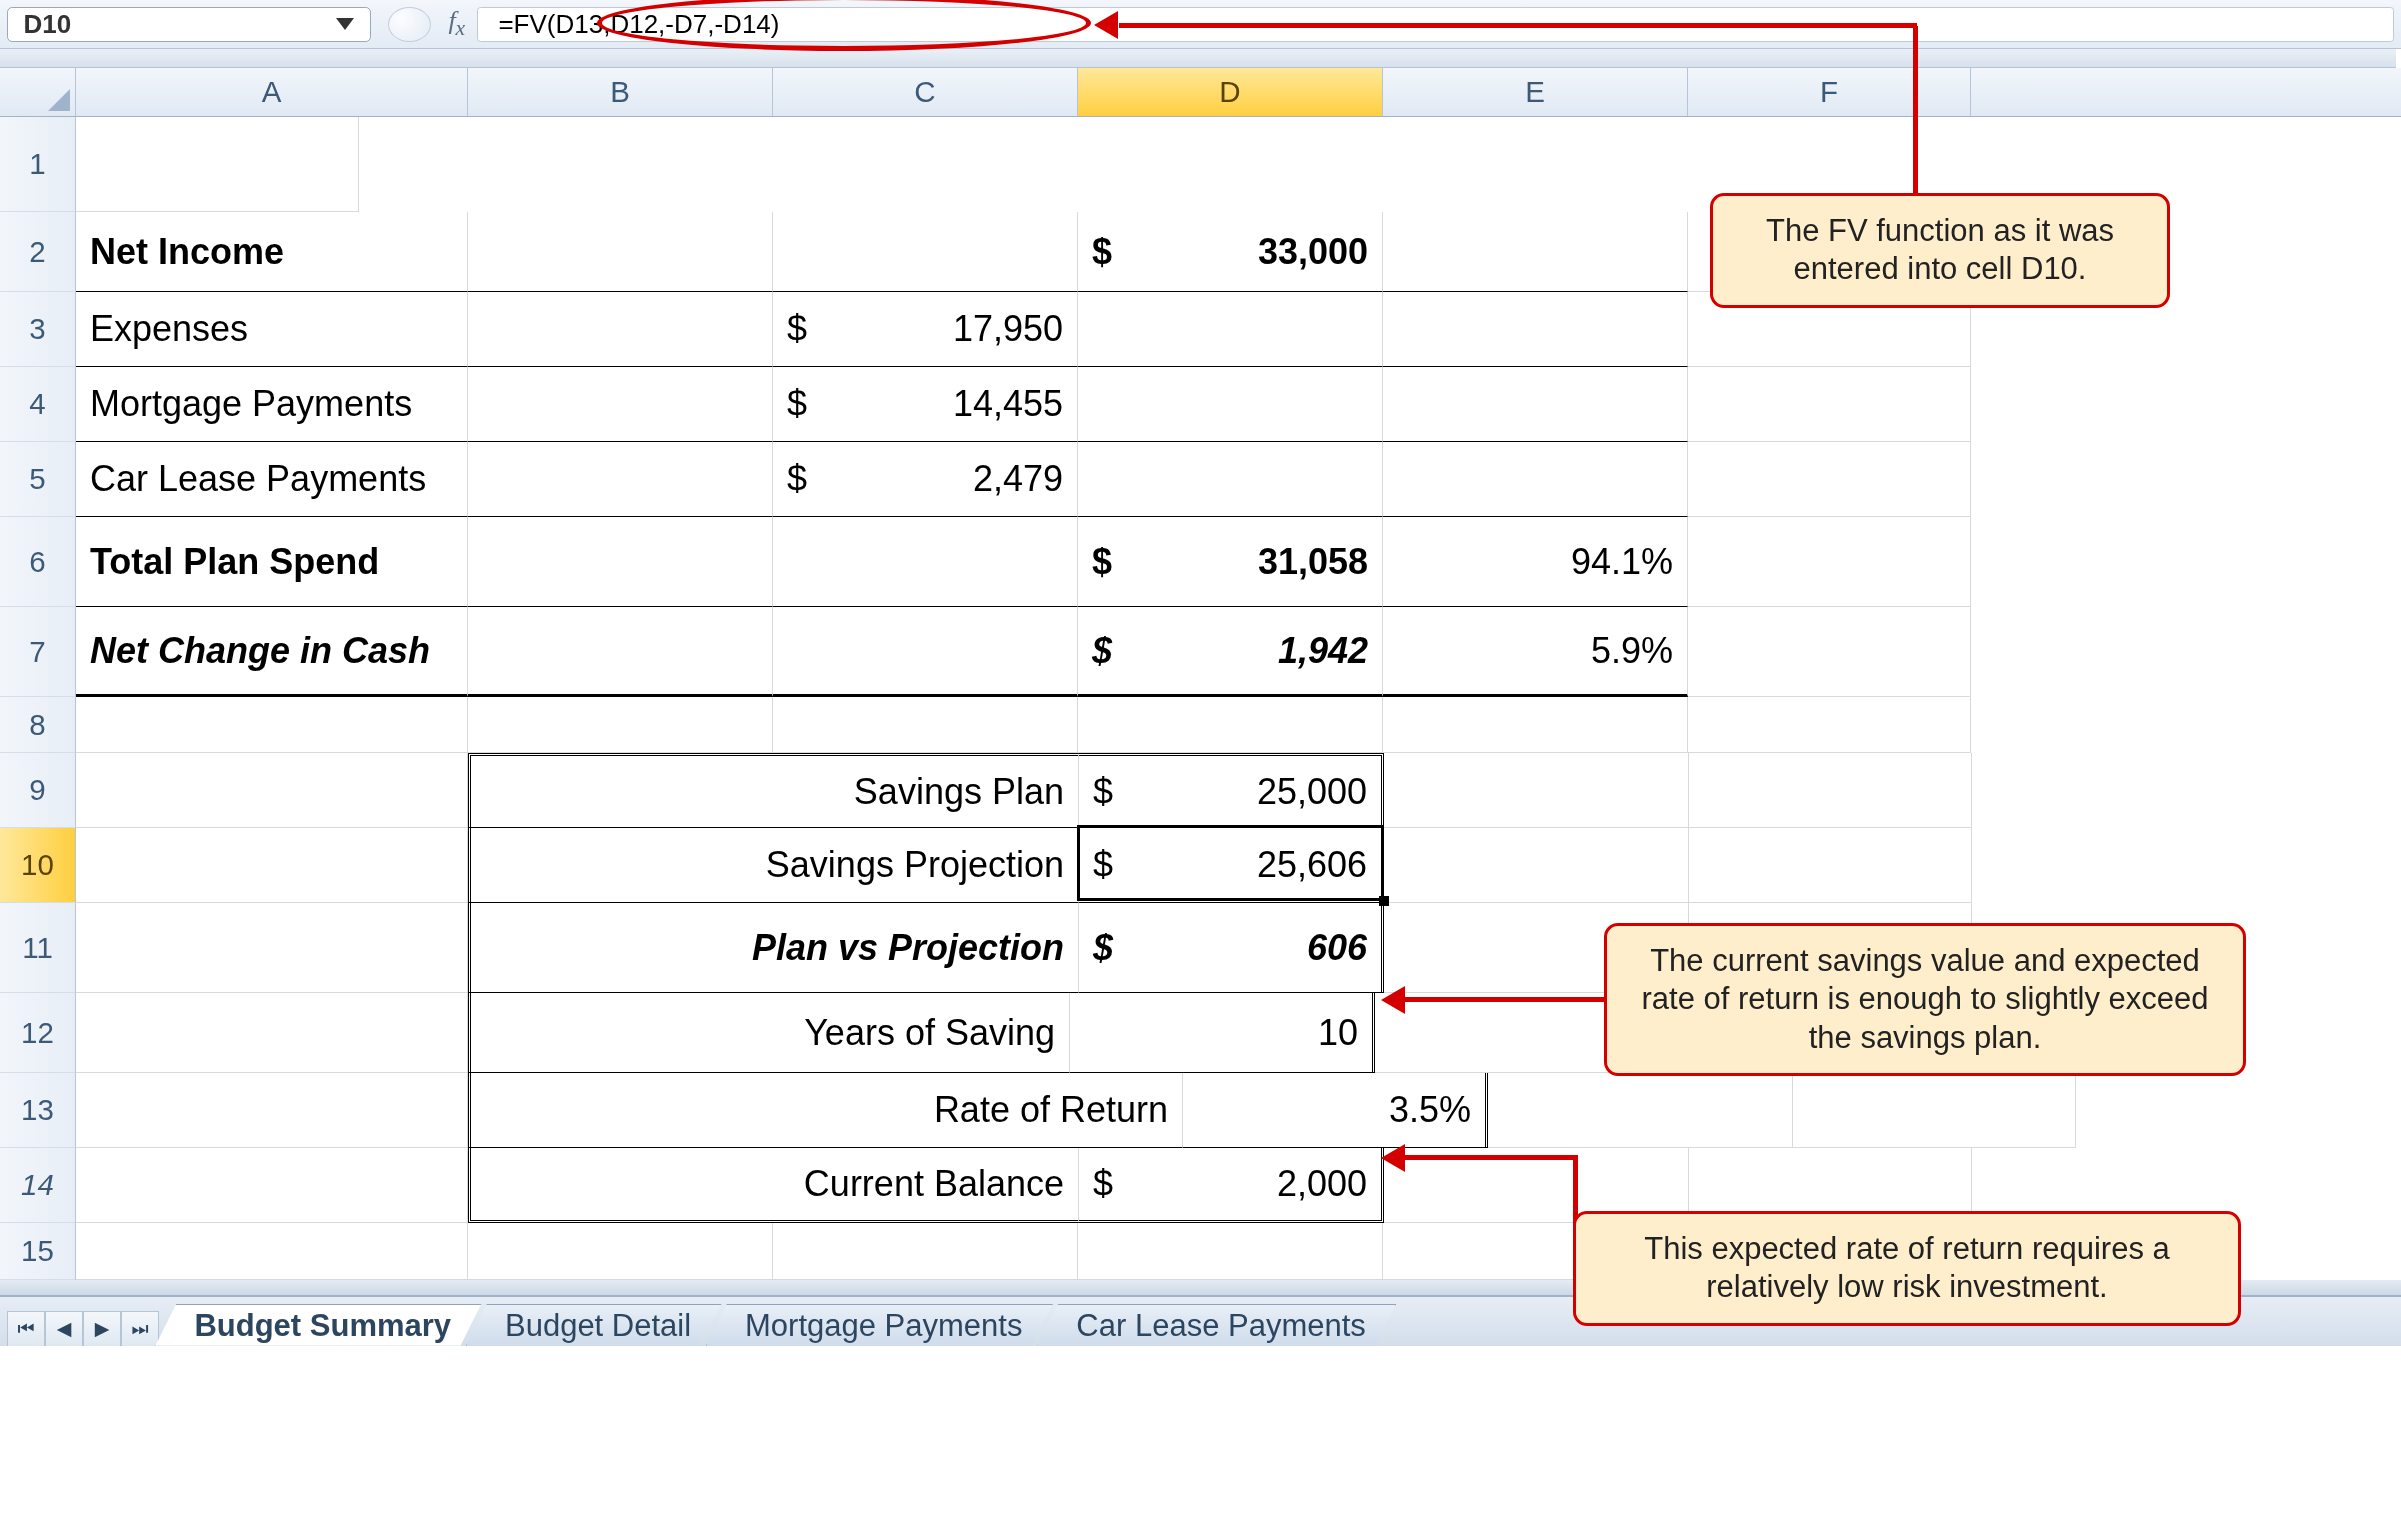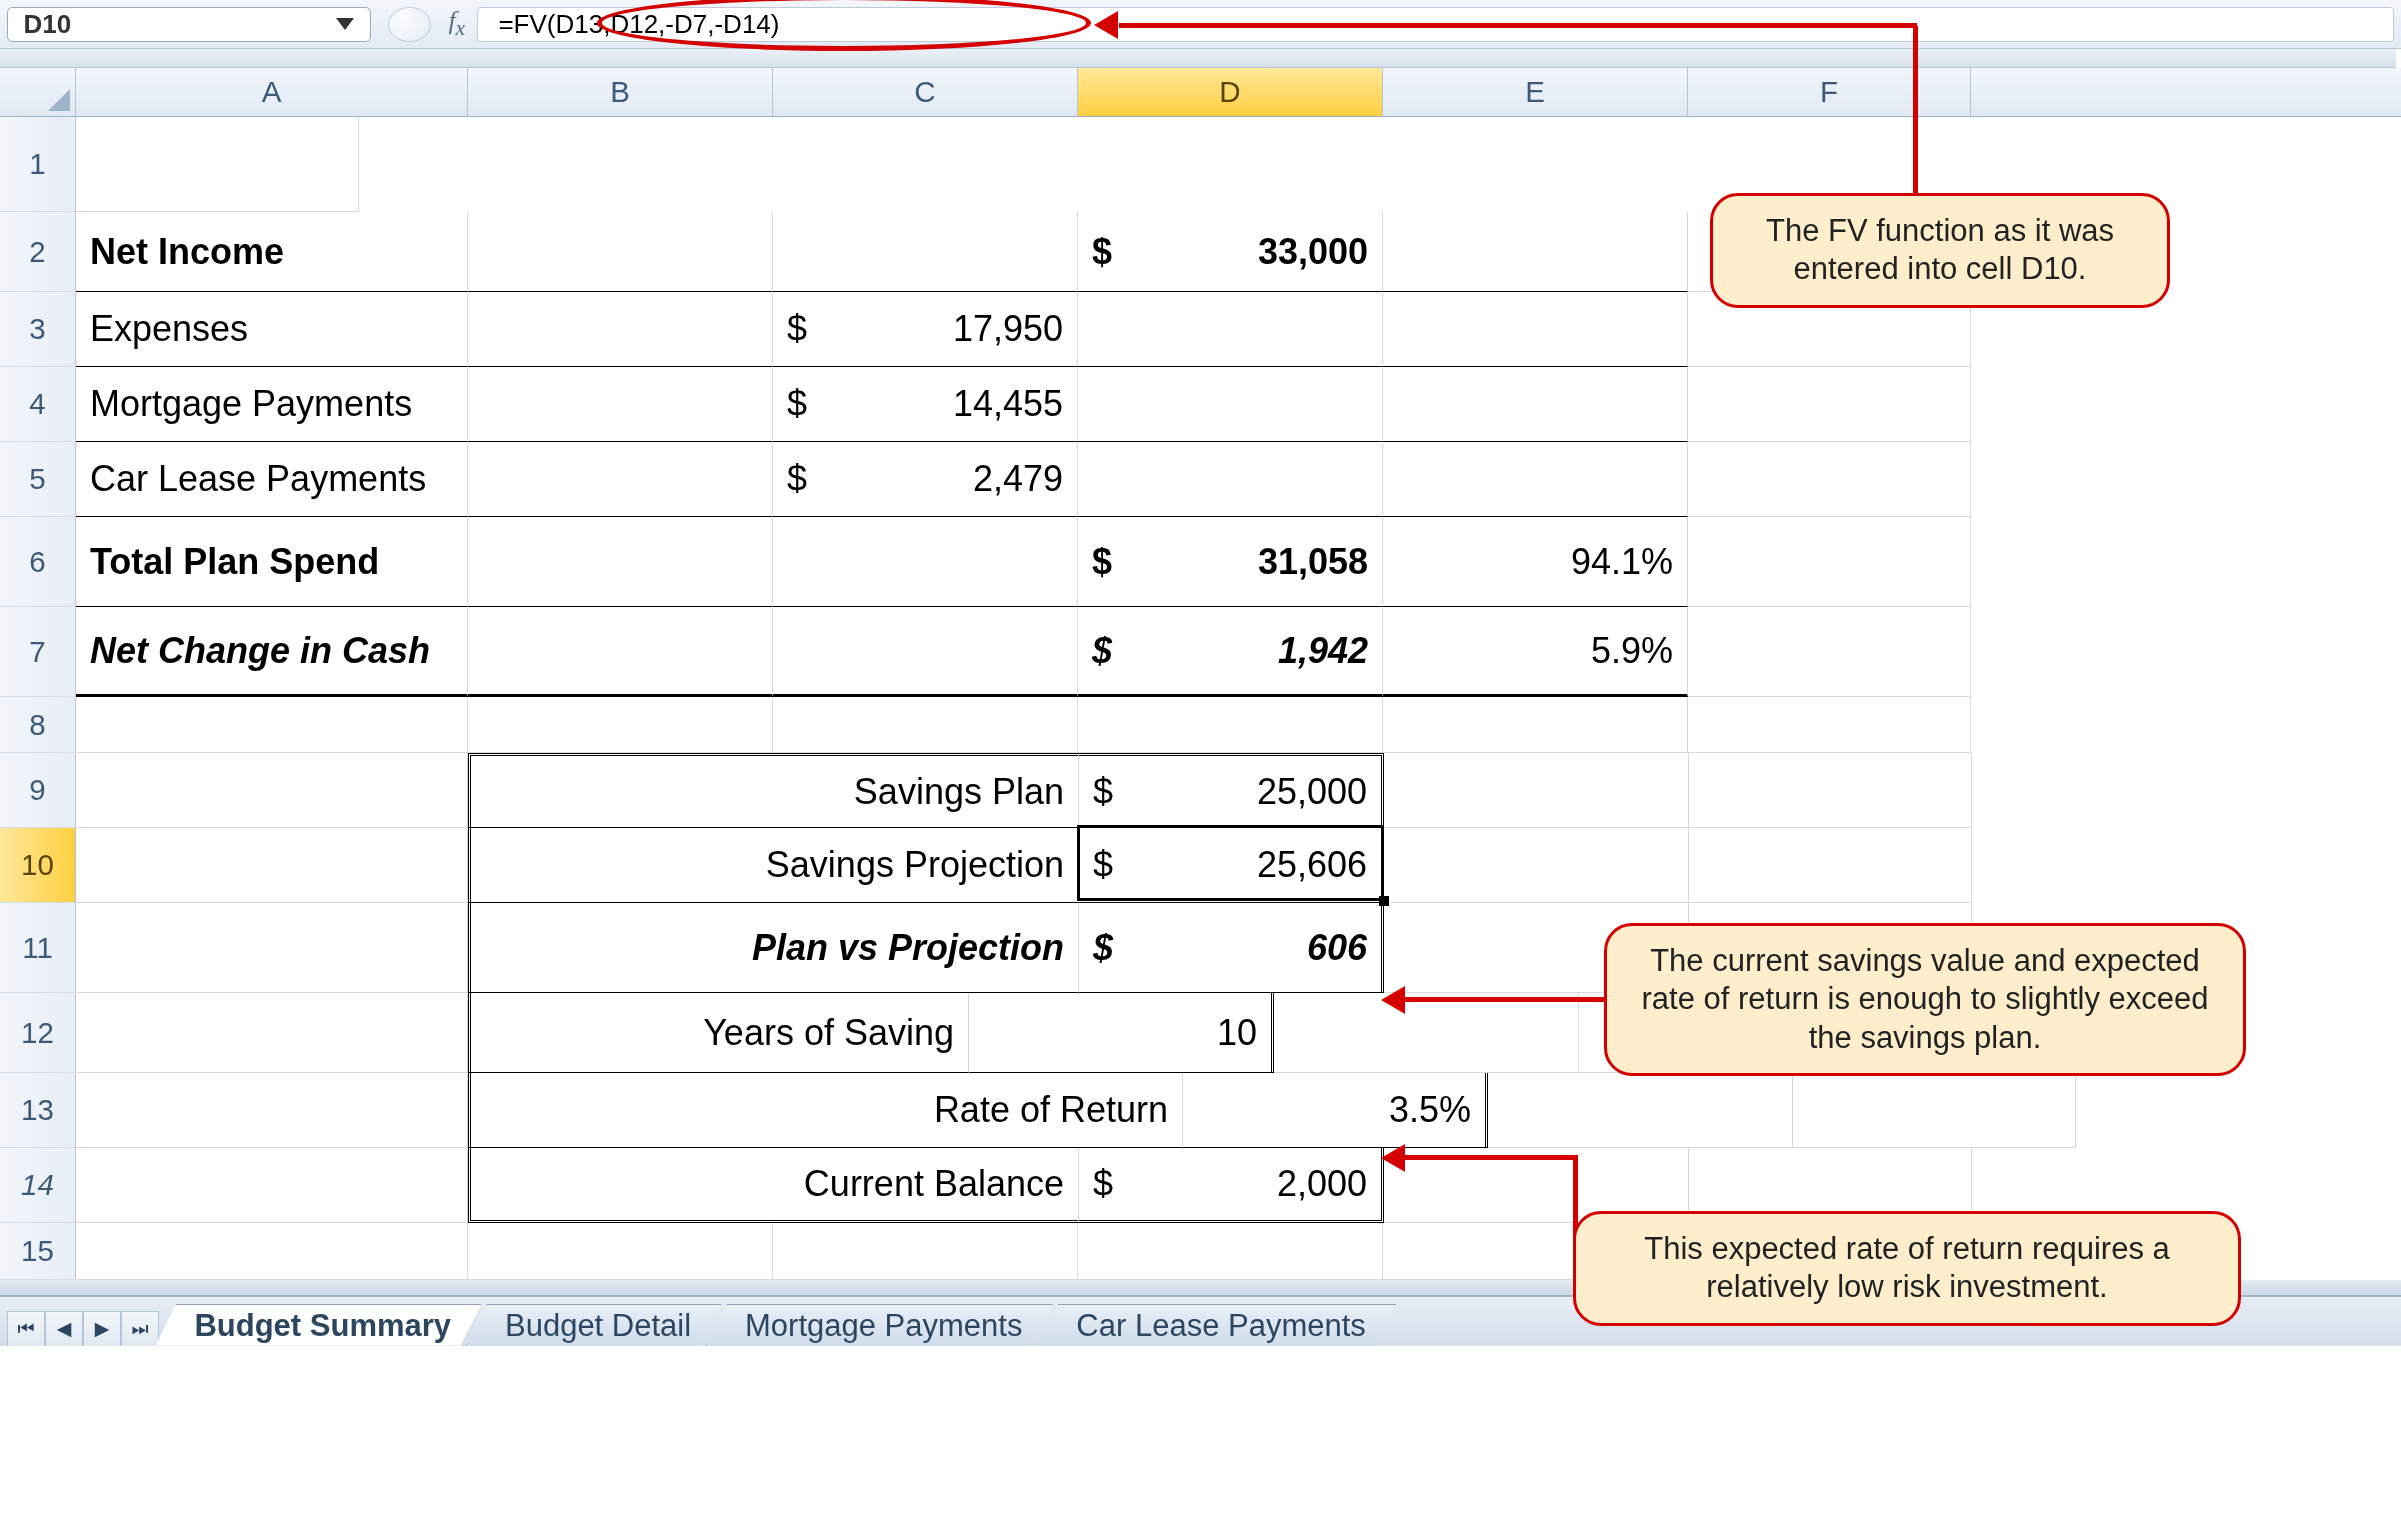--- a/index.html
+++ b/index.html
@@ -193,21 +193,21 @@
   .tab.active {
     background: #fff;
     font-weight: bold;
     color: #2d4660;
     z-index: 2;
   }
   .callout {
     position: absolute;
     background: #ffeecb;
     border: 3.5px solid #d40000;
-    border-radius: 28px;
+    border-radius: 14px;
     padding: 15.6px 26px;
     font-size: 31px;
     color: #222;
     text-align: center;
     line-height: 1.25;
   }
   .arrow-line {
     position:absolute;
     background:#d40000;
     height:5.2px;
@@ -385,21 +385,21 @@
         <div class="cell w-B right bold italic" style="border-left: 3.5px double rgb(0, 0, 0); border-bottom: 1.7px solid rgb(0, 0, 0); width: 611px;">Plan vs Projection</div>
         <div class="cell w-D money bold italic" style="border-right: 3.5px double rgb(0, 0, 0); border-bottom: 1.7px solid rgb(0, 0, 0); width: 305px;">
           <span class="ds">$</span>
           <span>606</span>
         </div>
         <div class="cell w-E" style="width: 305px;"></div>
         <div class="cell w-F" style="width: 283px;"></div>
       </div>
       <div class="cell-row" style="height: 80px;">
         <div class="cell w-A" style="width: 392px;"></div>
-        <div class="cell w-B right" style="border-left: 3.5px double rgb(0, 0, 0); border-bottom: 1.7px solid rgb(0, 0, 0); width: 501px;">Years of Saving</div>
+        <div class="cell w-B right" style="border-left: 3.5px double rgb(0, 0, 0); border-bottom: 1.7px solid rgb(0, 0, 0); width: 602px;">Years of Saving</div>
         <div class="cell w-D right" style="border-right: 3.5px double rgb(0, 0, 0); border-bottom: 1.7px solid rgb(0, 0, 0); width: 305px;">10</div>
         <div class="cell w-E" style="width: 305px;"></div>
         <div class="cell w-F" style="width: 283px;"></div>
       </div>
       <div class="cell-row" style="height: 75px;">
         <div class="cell w-A" style="width: 392px;"></div>
         <div class="cell w-B right" style="border-left: 3.5px double rgb(0, 0, 0); border-bottom: 1.7px solid rgb(0, 0, 0); width: 715px;">Rate of Return</div>
         <div class="cell w-D right" style="border-right: 3.5px double rgb(0, 0, 0); border-bottom: 1.7px solid rgb(0, 0, 0); width: 305px;">3.5%</div>
         <div class="cell w-E" style="width: 305px;"></div>
         <div class="cell w-F" style="width: 283px;"></div>

